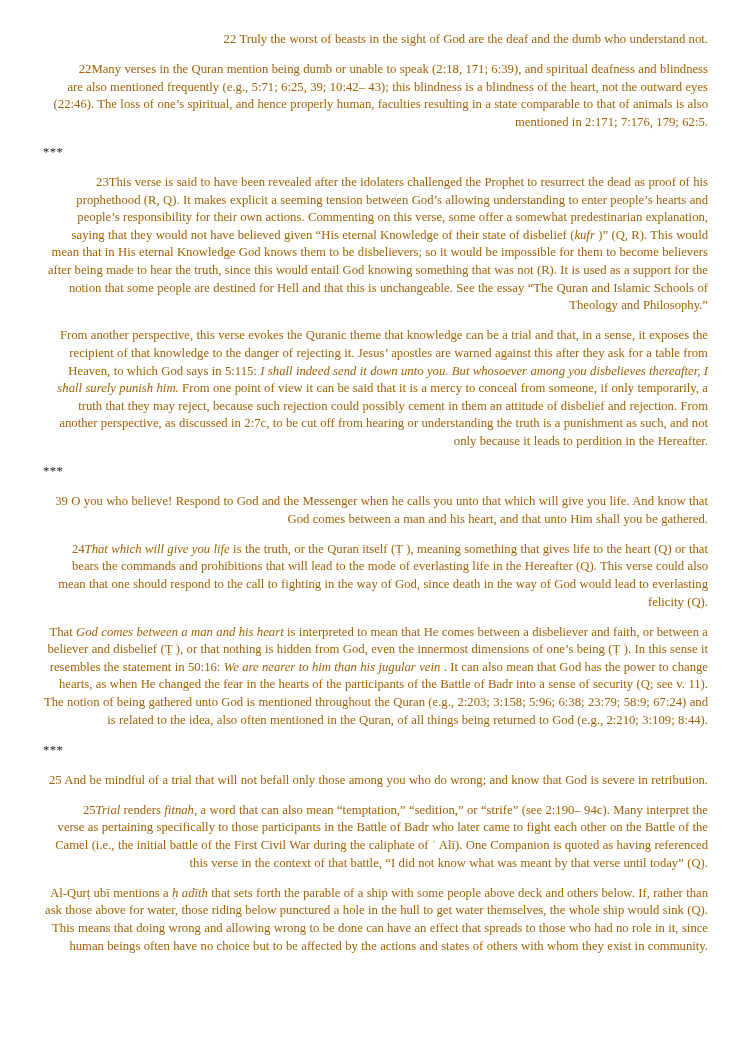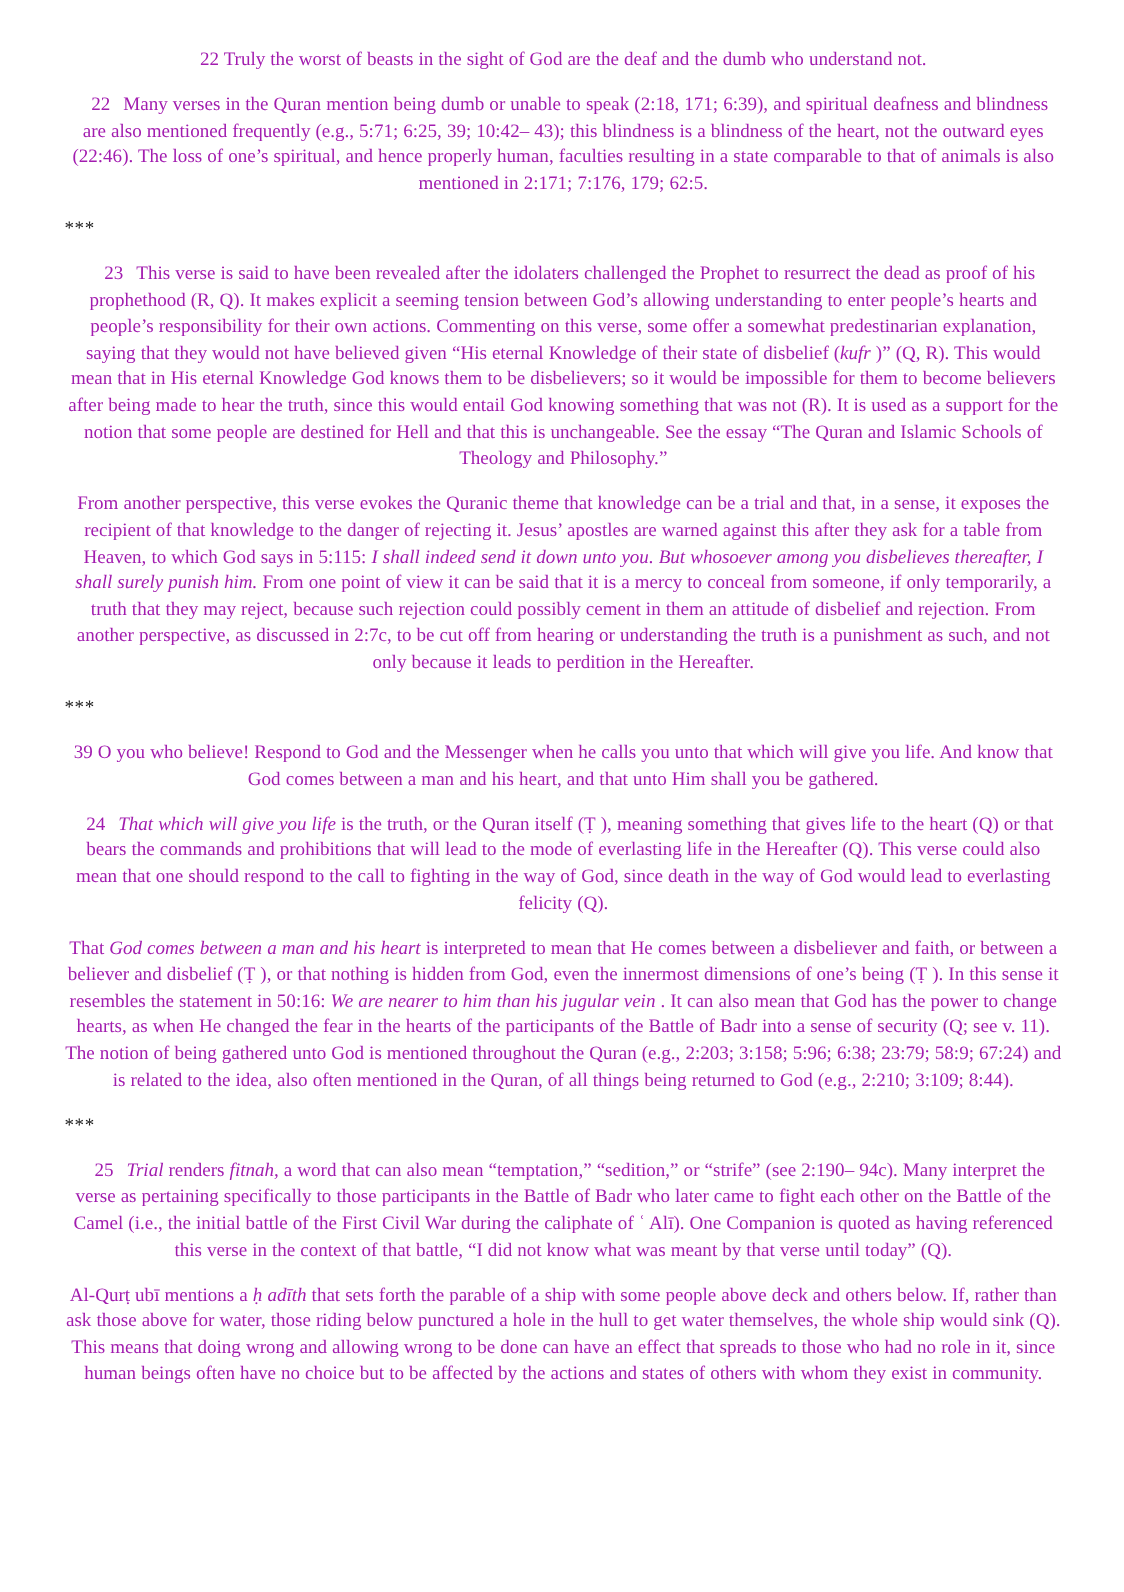--- a/index.html
+++ b/index.html
@@ -23,23 +23,23 @@
   .content {
     position: absolute;
     left: 43px;
     top: 31px;
     width: 665px;
   }
   p.para {
     margin: 0 0 12.5px 0;
     font-size: 12.7px;
     line-height: 17.6px;
-    text-align: center;
+    text-align: right;
     word-spacing: 0.2px;
-    color: #a21caf;
+    color: #a16207;
     -webkit-font-smoothing: antialiased;
   }
   p.para:last-child { margin-bottom: 0; }
   .divider {
     margin: 0 0 12.5px 0;
     font-size: 12.7px;
     line-height: 17.6px;
     letter-spacing: 0.4px;
     color: #181818;
   }
@@ -70,19 +70,20 @@
     <p class="divider"><span>***</span></p>
 
     <p class="para"><span>39 O you who believe! Respond to God and the Messenger when he calls you unto that which will give you life. And know that God comes between a man and his heart, and that unto Him shall you be gathered.</span></p>
 
     <p class="para"><span class="vnum">24</span><i>That which will give you life</i><span> is the truth, or the Quran itself (Ṭ ), meaning something that gives life to the heart (Q) or that bears the commands and prohibitions that will lead to the mode of everlasting life in the Hereafter (Q). This verse could also mean that one should respond to the call to fighting in the way of God, since death in the way of God would lead to everlasting felicity (Q).</span></p>
 
     <p class="para"><span>That </span><i>God comes between a man and his heart</i><span> is interpreted to mean that He comes between a disbeliever and faith, or between a believer and disbelief (Ṭ ), or that nothing is hidden from God, even the innermost dimensions of one’s being (Ṭ ). In this sense it resembles the statement in 50:16: </span><i>We are nearer to him than his jugular vein </i><span>. It can also mean that God has the power to change hearts, as when He changed the fear in the hearts of the participants of the Battle of Badr into a sense of security (Q; see v. 11). The notion of being gathered unto God is mentioned throughout the Quran (e.g., 2:203; 3:158; 5:96; 6:38; 23:79; 58:9; 67:24) and is related to the idea, also often mentioned in the Quran, of all things being returned to God (e.g., 2:210; 3:109; 8:44).</span></p>
 
     <p class="divider"><span>***</span></p>
 
+    <p class="para"><span>25 And be mindful of a trial that will not befall only those among you who do wrong; and know that God is severe in retribution.</span></p>
 
     <p class="para"><span class="vnum">25</span><i>Trial</i><span> renders </span><i>fitnah,</i><span> a word that can also mean “temptation,” “sedition,” or “strife” (see 2:190– 94c). Many interpret the verse as pertaining specifically to those participants in the Battle of Badr who later came to fight each other on the Battle of the Camel (i.e., the initial battle of the First Civil War during the caliphate of ʿ Alī). One Companion is quoted as having referenced this verse in the context of that battle, “I did not know what was meant by that verse until today” (Q).</span></p>
 
     <p class="para"><span>Al-Qurṭ ubī mentions a </span><i>ḥ adīth</i><span> that sets forth the parable of a ship with some people above deck and others below. If, rather than ask those above for water, those riding below punctured a hole in the hull to get water themselves, the whole ship would sink (Q). This means that doing wrong and allowing wrong to be done can have an effect that spreads to those who had no role in it, since human beings often have no choice but to be affected by the actions and states of others with whom they exist in community.</span></p>
 
   </div>
 </div>
 
 </body></html>

